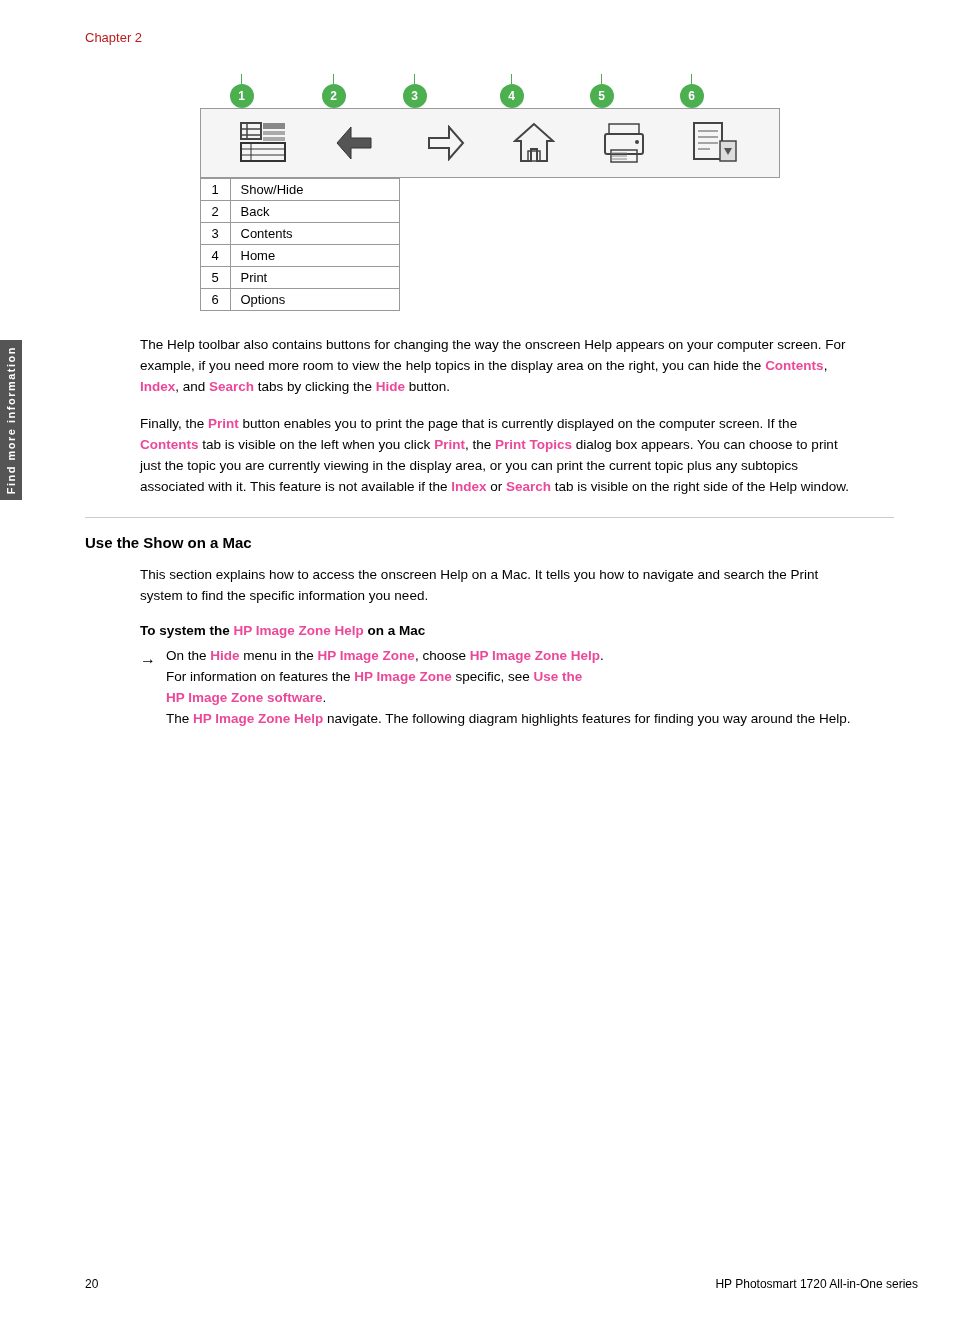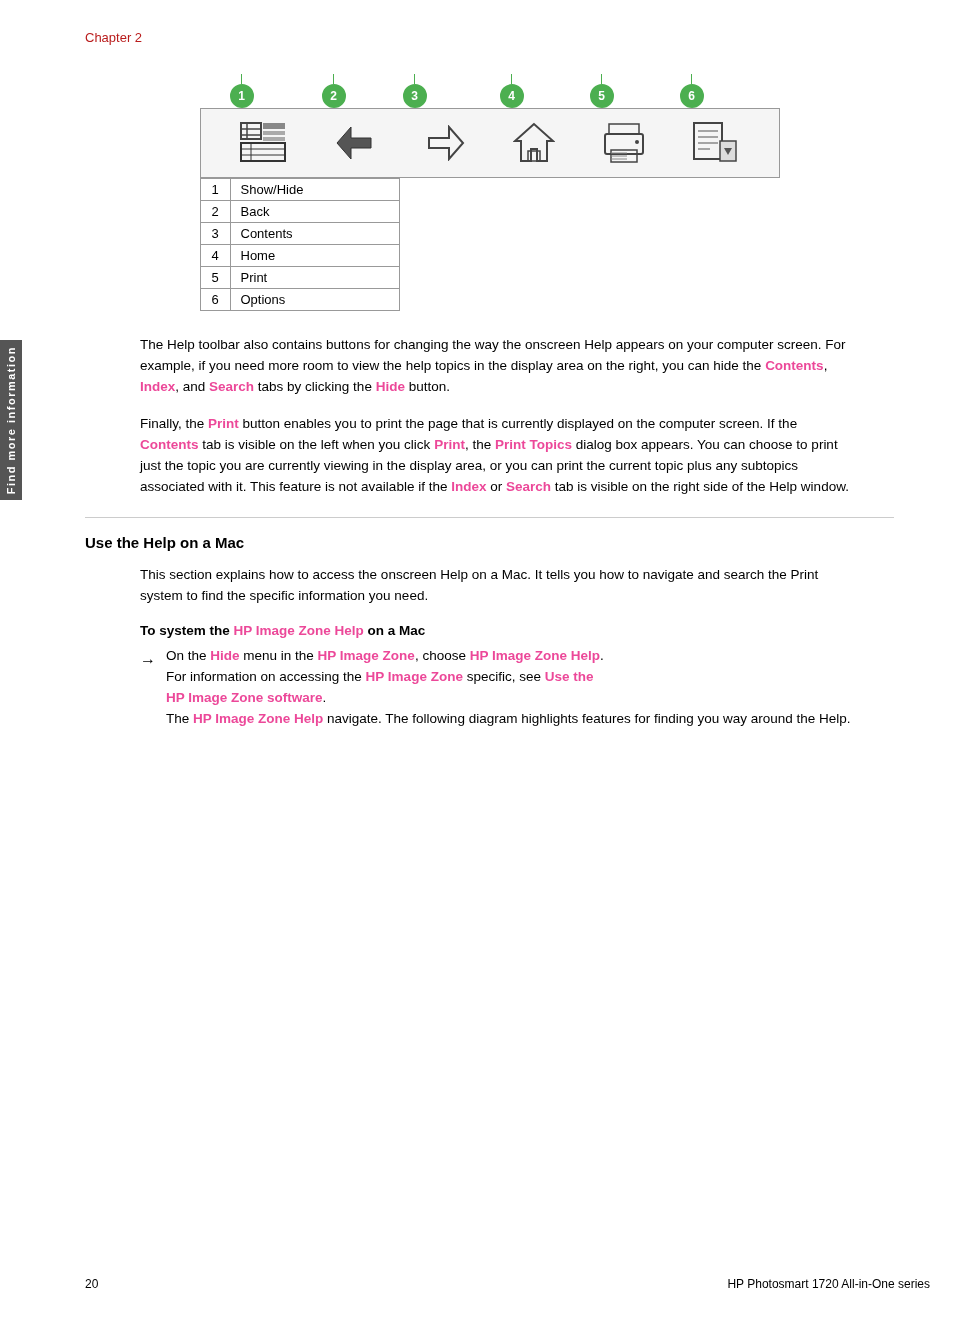--- a/index.html
+++ b/index.html
@@ -161,21 +161,21 @@
 
     .arrow-content {
       flex: 1;
     }
 
     
     .footer {
       position: absolute;
       bottom: 30px;
       left: 85px;
-      right: 24px;
+      right: 36px;
       display: flex;
       justify-content: space-between;
       font-size: 12px;
       color: #000;
     }
 
     
     .section-divider {
       border: none;
       border-top: 1px solid #ccc;
@@ -352,34 +352,34 @@
     dialog box appears. You can choose to print just the topic you are
     currently viewing in the display area, or you can print the current topic plus any
     subtopics associated with it. This feature is not available if the
     <a class="green-link">Index</a> or
     <a class="green-link">Search</a>
     tab is visible on the right side of the Help window.
   </div>
 
   <hr class="section-divider">
 
-  <div class="section-heading">Use the Help on a Mac</div>
+  <div class="section-heading">Use the Show on a Mac</div>
 
   <div class="body-text">This section explains how to access the onscreen Help on a Mac. It tells you how to navigate and search the Print system to find the specific information you need.</div>
 
   <div class="sub-heading">
     <span>To system the </span><a class="green-link">HP Image Zone Help</a><span> on a Mac</span>
   </div>
 
   <div class="arrow-item">
     <span class="arrow-symbol">→</span>
     <div class="arrow-content">
       <span>On the </span><a class="green-link">Hide</a><span> menu in the </span><a class="green-link">HP Image Zone</a><span>, choose </span><a class="green-link">HP Image Zone Help</a><span>.</span>
       <br>
-      <span>For information on accessing the </span><a class="green-link">HP Image Zone</a><span> specific, see </span><a class="green-link">Use the<br>HP Image Zone software</a><span>.</span>
+      <span>For information on features the </span><a class="green-link">HP Image Zone</a><span> specific, see </span><a class="green-link">Use the<br>HP Image Zone software</a><span>.</span>
       <br>
       <span>The </span><a class="green-link">HP Image Zone Help</a><span> navigate. The following diagram highlights features for finding you way around the Help.</span>
     </div>
   </div>
 
   <div class="footer">
     <span>20</span>
     <span>HP Photosmart 1720 All-in-One series</span>
   </div>
 

